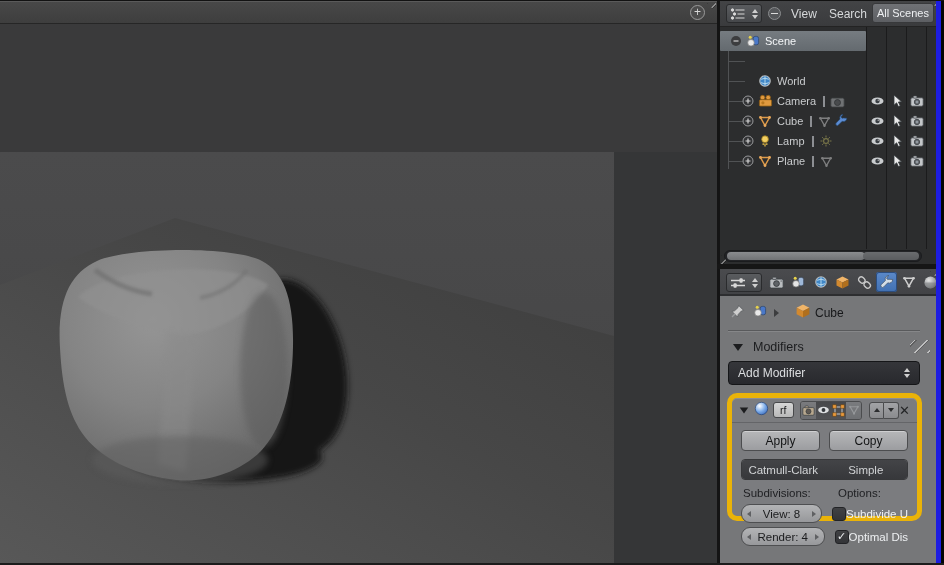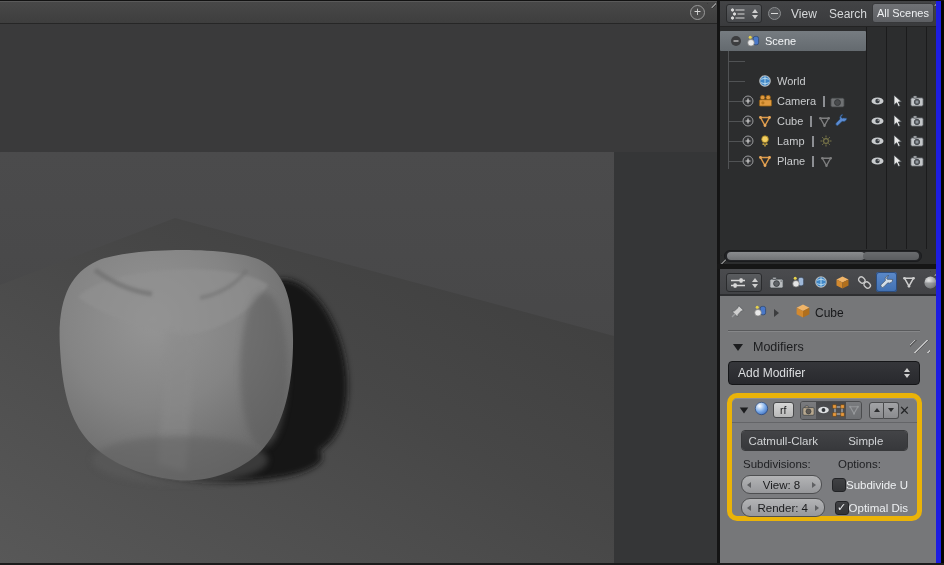--- a/index.html
+++ b/index.html
@@ -624,20 +624,24 @@
               <span class="tri-u"></span>
             </span>
           <span class="udbtn">
               <span class="tri-d"></span>
             </span>
         </span>
         <span class="close-x">✕</span>
       </div>
 
       <div class="mod-body">
+        <div class="btn-row">
+          <div class="pbtn">Apply</div>
+          <div class="pbtn">Copy</div>
+        </div>
         <div class="seg">
           <div class="off on">Catmull-Clark</div>
           <div class="on off">Simple</div>
         </div>
         <div class="lbl-row">
           <span class="sublbl">Subdivisions:</span>
           <span class="sublbl">Options:</span>
         </div>
         <div class="ctl-row">
           <div class="stepper">

